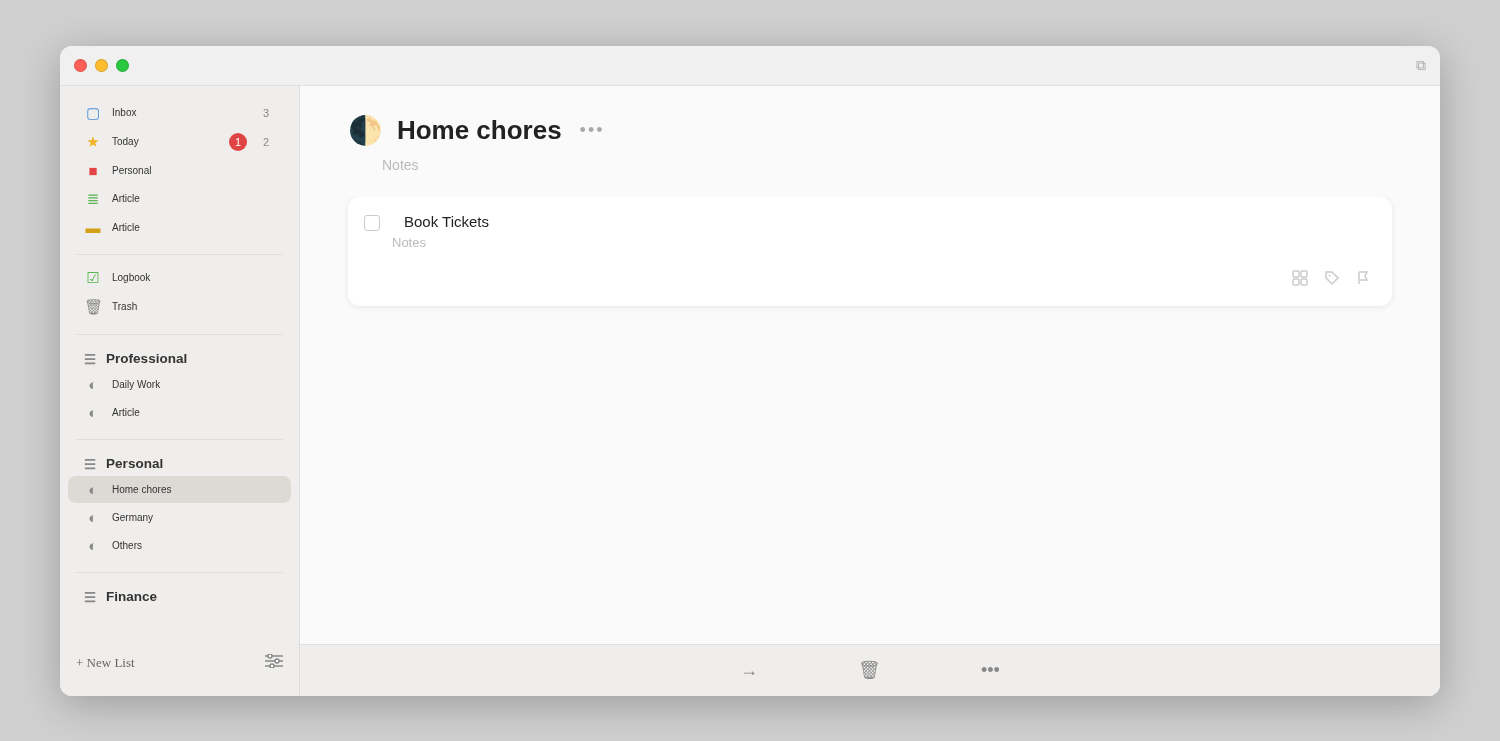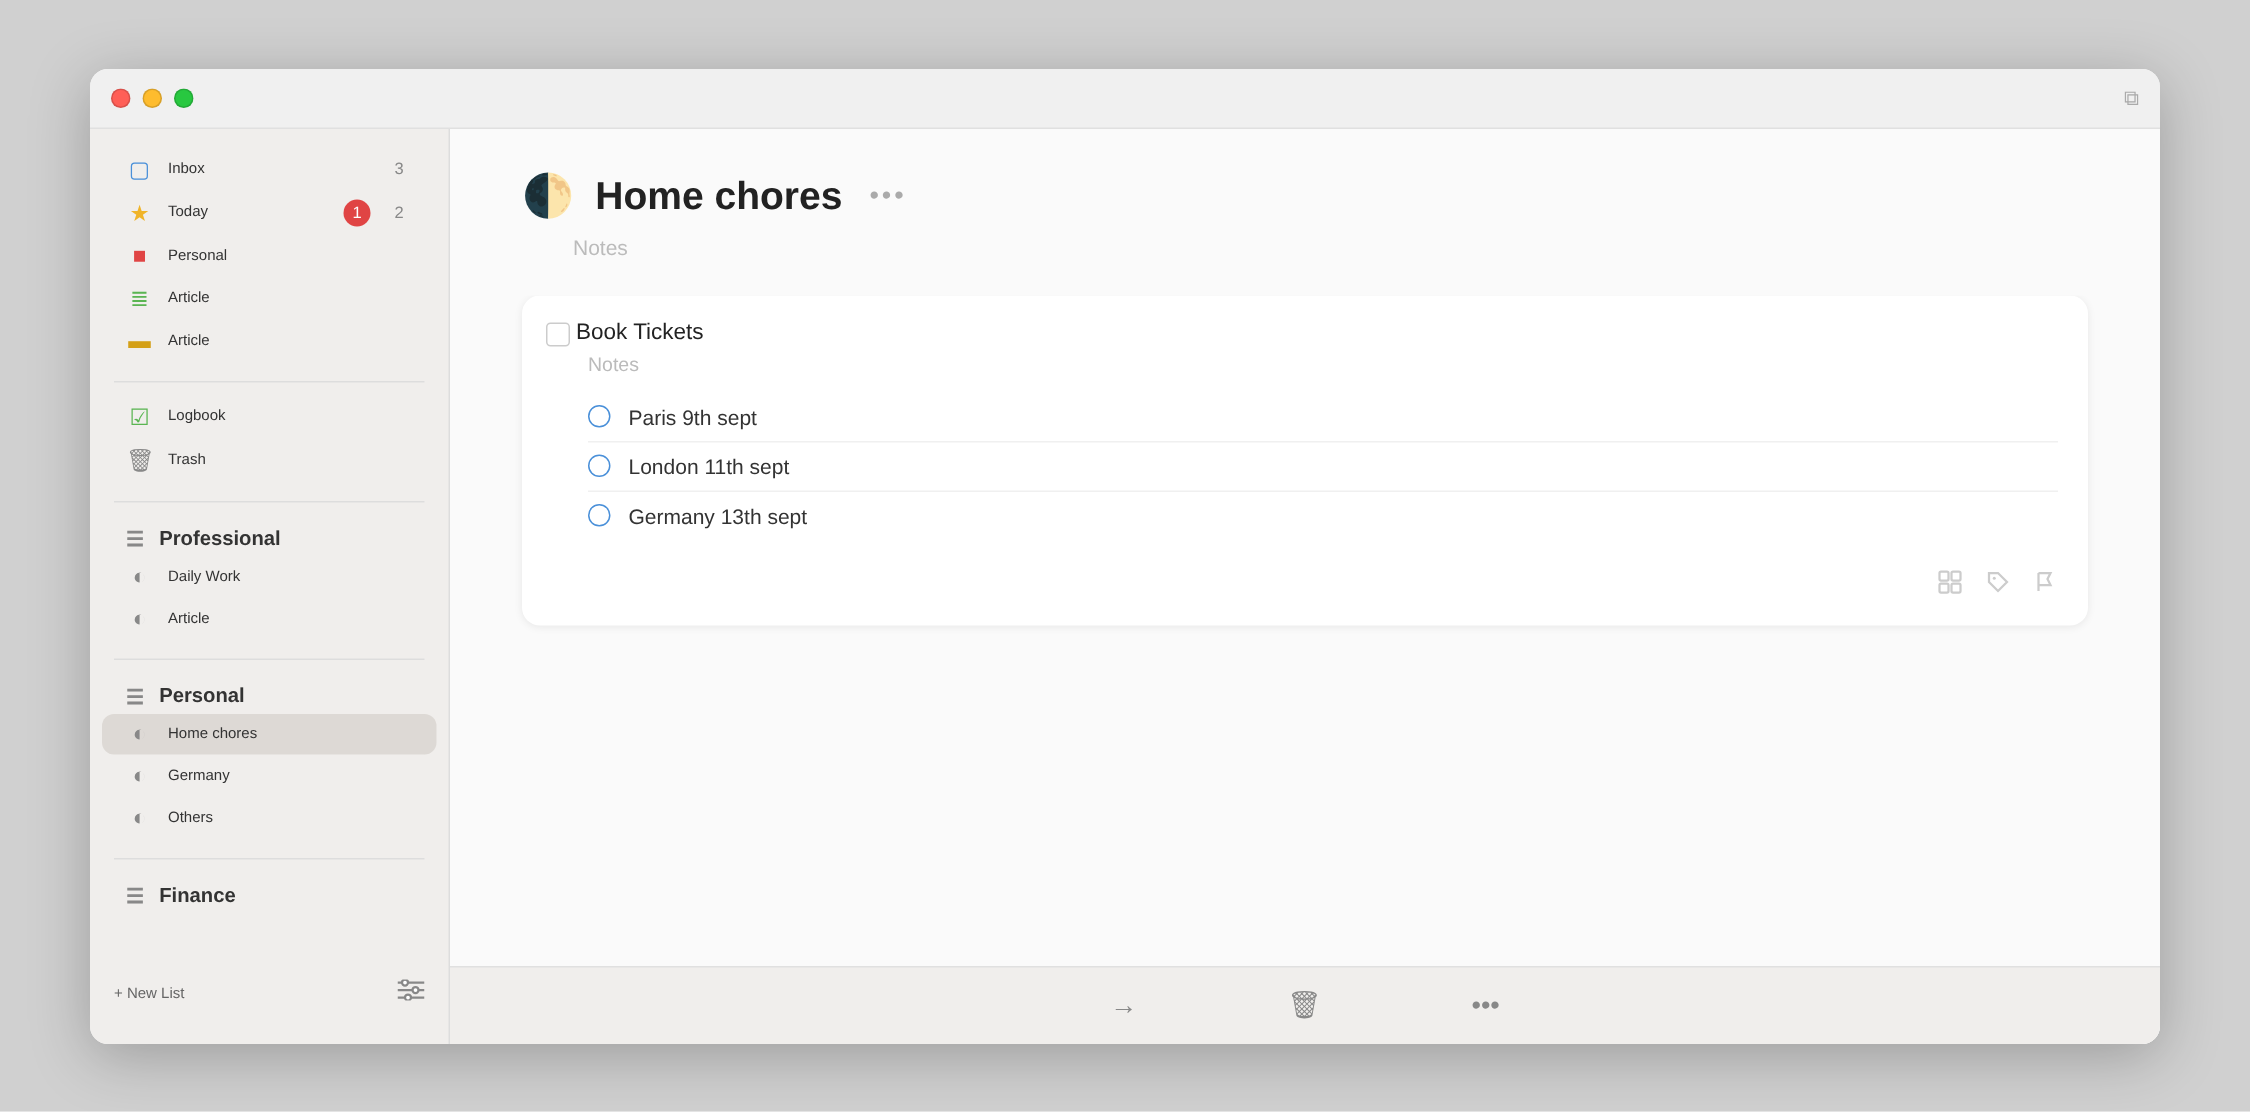--- a/index.html
+++ b/index.html
@@ -127,25 +127,26 @@
       margin-top: auto;
       padding: 8px;
       display: flex;
       align-items: center;
       justify-content: space-between;
     }
     .new-list-btn {
       display: flex;
       align-items: center;
       gap: 6px;
-      font-size: 10px;
+      font-size: 13px;
       color: #666;
       cursor: pointer;
       padding: 4px 8px;
       border-radius: 6px;
+      font-family: Liberation Serif, serif;
     }
     .filter-btn {
       color: #888;
       cursor: pointer;
       padding: 4px 8px;
       border-radius: 6px;
       font-size: 16px;
     }
 
     
@@ -191,21 +192,21 @@
     .task-card {
       background: white;
       border-radius: 12px;
       box-shadow: 0 1px 6px rgba(0,0,0,0.08);
       padding: 16px 20px 16px 16px;
       margin-bottom: 12px;
     }
     .task-card-header {
       display: flex;
       align-items: flex-start;
-      gap: 4px;
+      gap: 24px;
     }
     .task-checkbox {
       width: 16px;
       height: 16px;
       border: 1.5px solid #ccc;
       border-radius: 3px;
       margin-top: 2px;
       flex-shrink: 0;
       cursor: pointer;
     }
@@ -421,34 +422,20 @@
 
       <div class="main-body">
 
         <div class="task-card">
           <div class="task-card-header">
             <div class="task-checkbox"></div>
             <span class="task-title">Book Tickets</span>
           </div>
           <div class="task-notes-placeholder">
             <span>Notes</span>
-          </div>
-          <div class="task-subtasks">
-            <div class="subtask-item">
-              <div class="subtask-circle"></div>
-              <span>Paris 9th sept</span>
-            </div>
-            <div class="subtask-item">
-              <div class="subtask-circle"></div>
-              <span>London 11th sept</span>
-            </div>
-            <div class="subtask-item">
-              <div class="subtask-circle"></div>
-              <span>Germany 13th sept</span>
-            </div>
           </div>
           <div class="task-card-footer">
             <span class="task-footer-icon">
               <svg width="16" height="16" viewBox="0 0 16 16" fill="none">
                 <rect x="1" y="1" width="6" height="6" rx="1" stroke="#ccc" stroke-width="1.5"></rect>
                 <rect x="9" y="1" width="6" height="6" rx="1" stroke="#ccc" stroke-width="1.5"></rect>
                 <rect x="1" y="9" width="6" height="6" rx="1" stroke="#ccc" stroke-width="1.5"></rect>
                 <rect x="9" y="9" width="6" height="6" rx="1" stroke="#ccc" stroke-width="1.5"></rect>
               </svg>
             </span>

